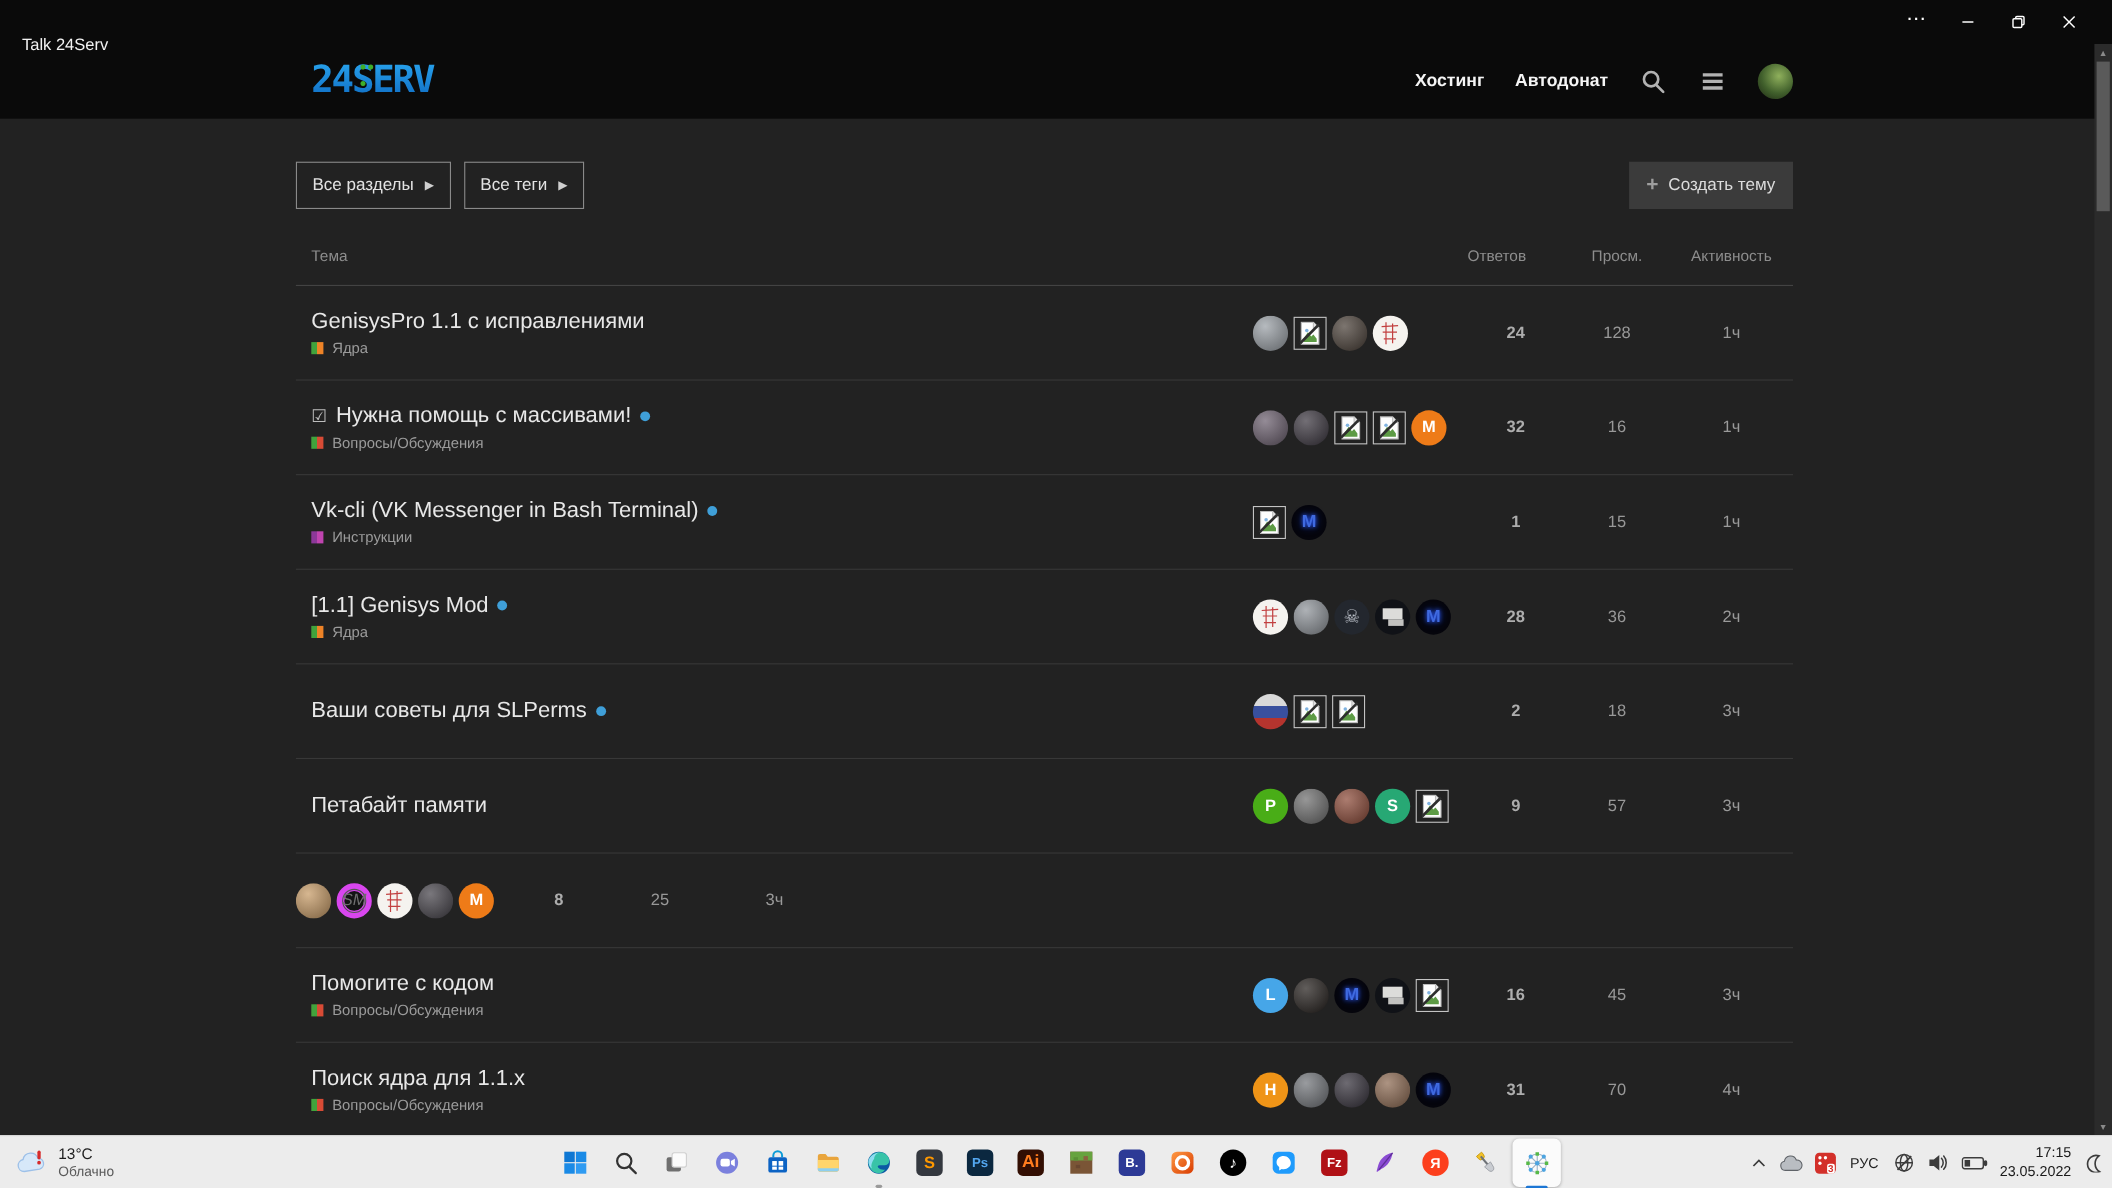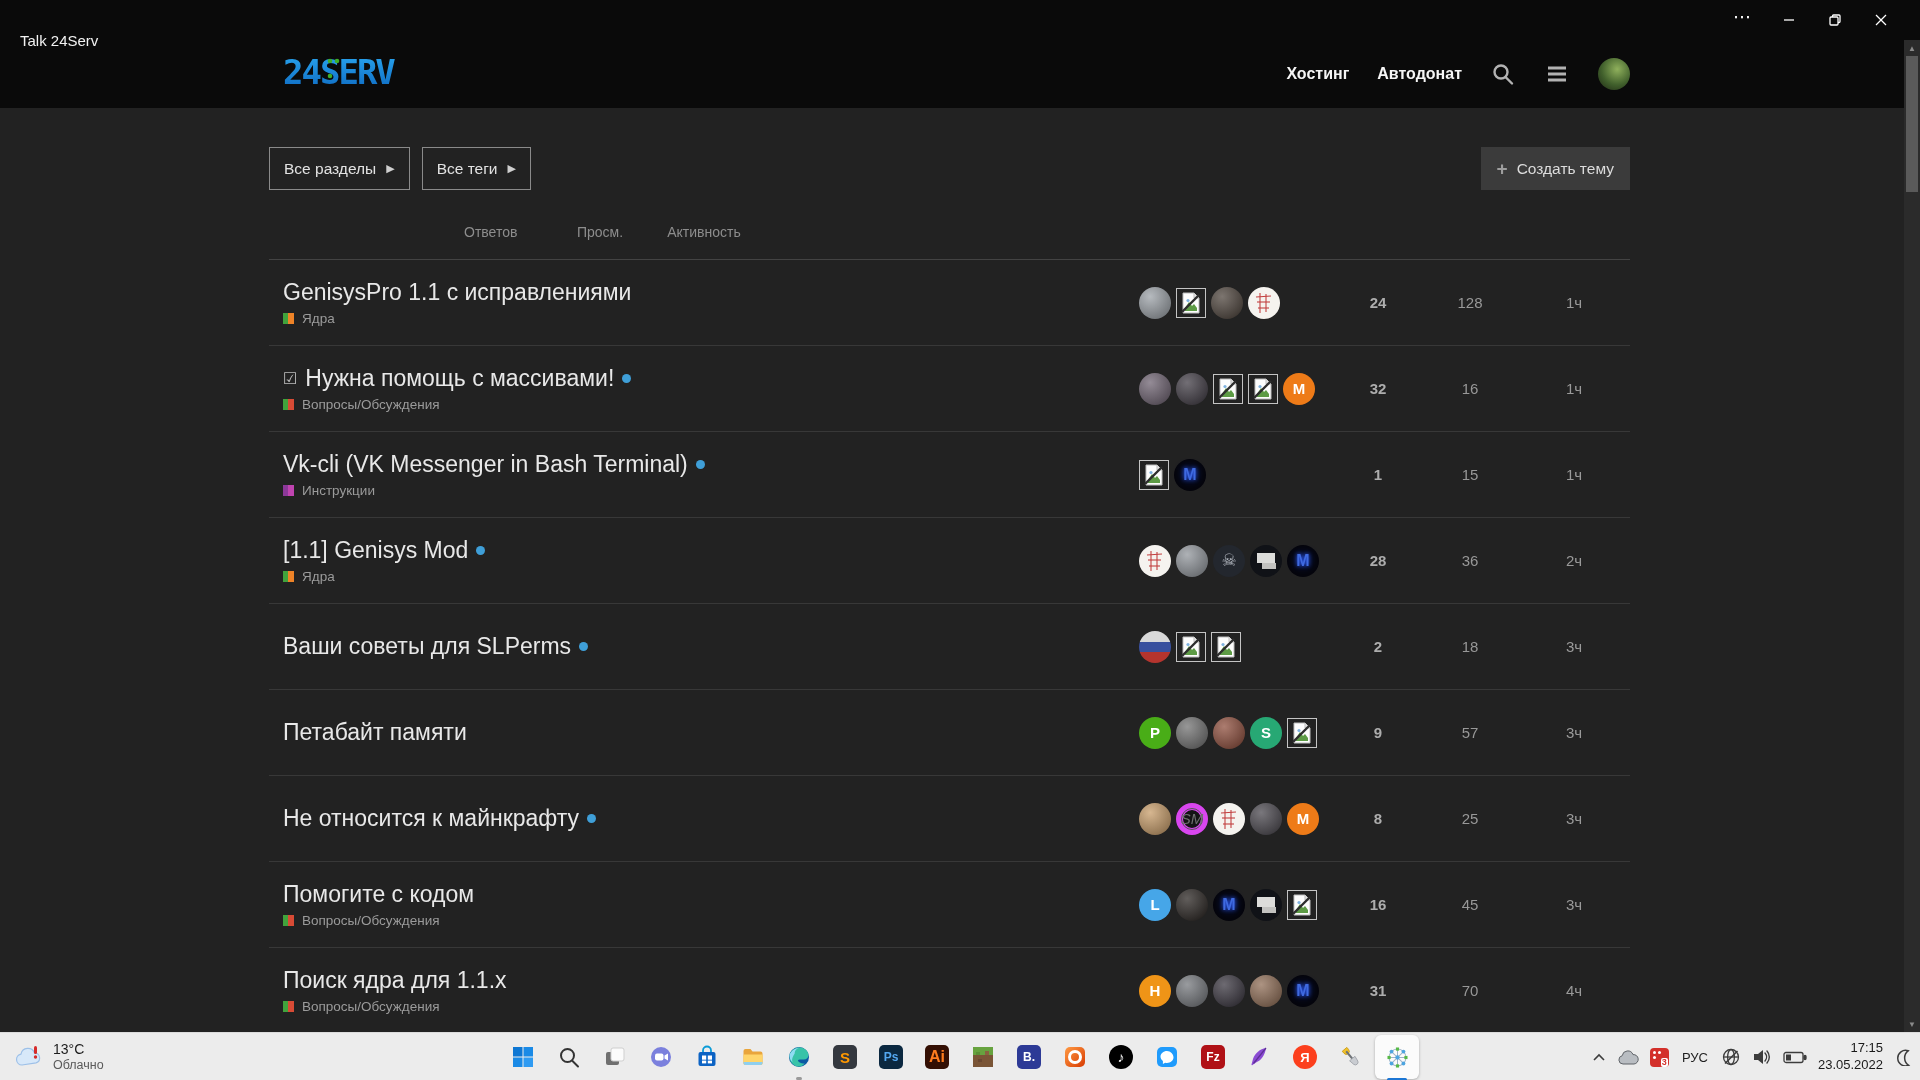--- a/index.html
+++ b/index.html
@@ -46,21 +46,21 @@
   .list-header { display:flex; align-items:center; height:56px; margin-top:14px; border-bottom:1px solid #434343; color:#8d8d8d; font-size:14px; }
   .col-topic { flex:1; padding-left:14px; }
   .col-posters { width:195px; }
   .col-replies { width:88px; text-align:left; }
   .col-views { width:96px; text-align:center; }
   .col-activity { width:112px; text-align:center; }
 
   .topic-row { display:flex; align-items:center; height:86px; border-bottom:1px solid #383838; }
   .t-main { flex:1; padding-left:14px; display:flex; flex-direction:column; justify-content:center; gap:5px; }
   .t-title-line { display:flex; align-items:center; gap:8px; }
-  .t-title { color:#e8e8e8; font-size:23px; text-decoration:none; cursor:pointer; }
+  .t-title { color:#e8e8e8; font-size:20px; text-decoration:none; cursor:pointer; }
   .solved { color:#bdbdbd; font-size:16px; }
   .dot { width:9px; height:9px; border-radius:50%; background:#3f9fd8; display:inline-block; cursor:pointer; }
   .t-cat { display:flex; align-items:center; gap:8px; color:#9b9b9b; font-size:13.5px; cursor:pointer; }
   .badge2 { width:11px; height:11px; display:inline-block; }
   .t-posters { width:195px; display:flex; align-items:center; gap:5px; }
   .t-replies { width:88px; text-align:center; font-size:15px; font-weight:bold; color:#adadad; cursor:pointer; }
   .t-views { width:96px; text-align:center; font-size:15px; color:#989898; }
   .t-activity { width:112px; text-align:center; font-size:15px; color:#9a9a9a; cursor:pointer; }
 
   
@@ -177,20 +177,21 @@
         <span>Все теги</span>
         <span class="caret">▶</span>
       </div>
       <div class="create-btn">
         <span class="plus">+</span>
         <span class="lbl">Создать тему</span>
       </div>
     </div>
 
     <div class="list-header">
+      <div class="col-topic">Тема</div>
       <div class="col-posters"></div>
       <div class="col-replies">Ответов</div>
       <div class="col-views">Просм.</div>
       <div class="col-activity">Активность</div>
     </div>
 
     <div id="topic-list">
         <div class="topic-row">
           <div class="t-main">
             <div class="t-title-line">
@@ -376,26 +377,20 @@
                 <circle cx="7" cy="8.5" r="1.6" fill="#7fb2e0"></circle>
                 <line x1="1" y1="20" x2="18" y2="3" stroke="#2e2e2e" stroke-width="2.4"></line>
               </svg>
             </span>
           </div>
           <div class="t-replies">9</div>
           <div class="t-views">57</div>
           <div class="t-activity">3ч</div>
         </div>
         <div class="topic-row">
-          <div class="t-main">
-            <div class="t-title-line">
-              <a class="t-title">Не относится к майнкрафту</a>
-              <span class="dot"></span>
-            </div>
-          </div>
           <div class="t-posters">
             <span class="av" style="background: radial-gradient(circle at 35% 30%, rgba(255, 255, 255, 0.28), rgba(0, 0, 0, 0.38)), rgb(199, 155, 102);"></span>
             <span class="av av-sm">
               <i>SM</i>
             </span>
             <span class="av av-sketch">
               <svg width="20" height="24" viewBox="0 0 20 24" stroke="#c24040" stroke-width="1.1" fill="none">
                 <line x1="6" y1="2" x2="6" y2="22"></line>
                 <line x1="12" y1="3" x2="12" y2="21"></line>
                 <line x1="2" y1="6" x2="17" y2="5"></line>

